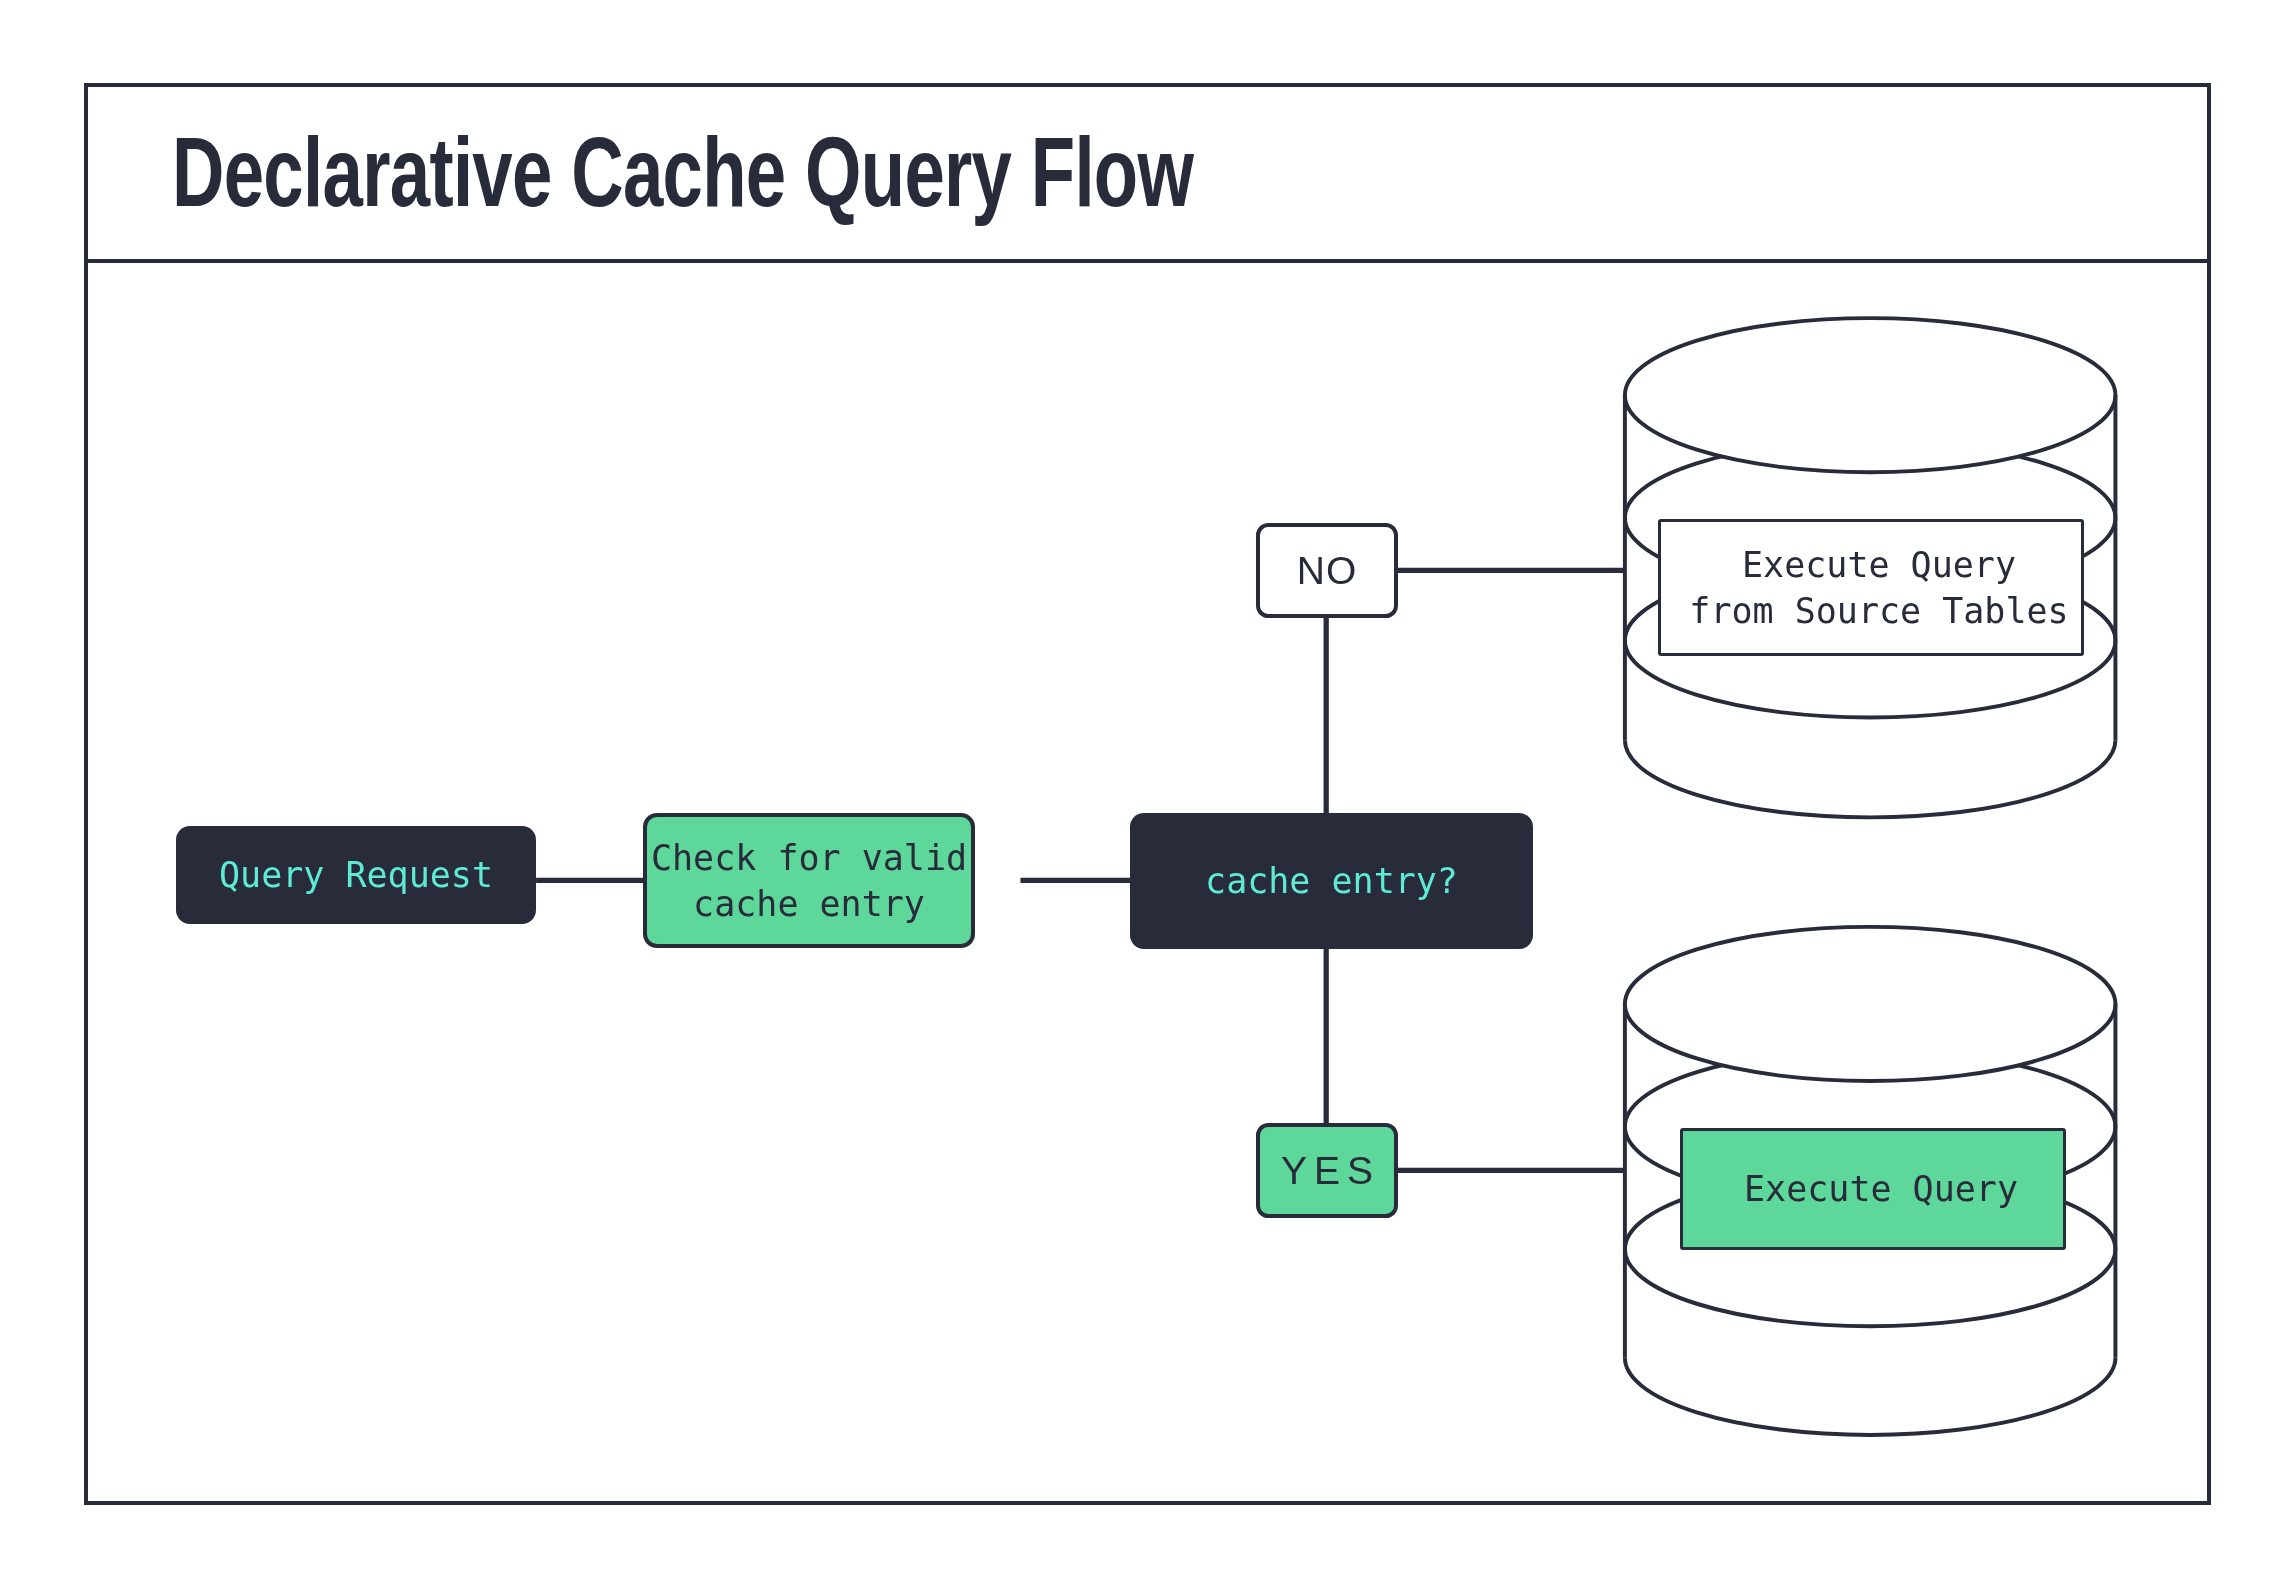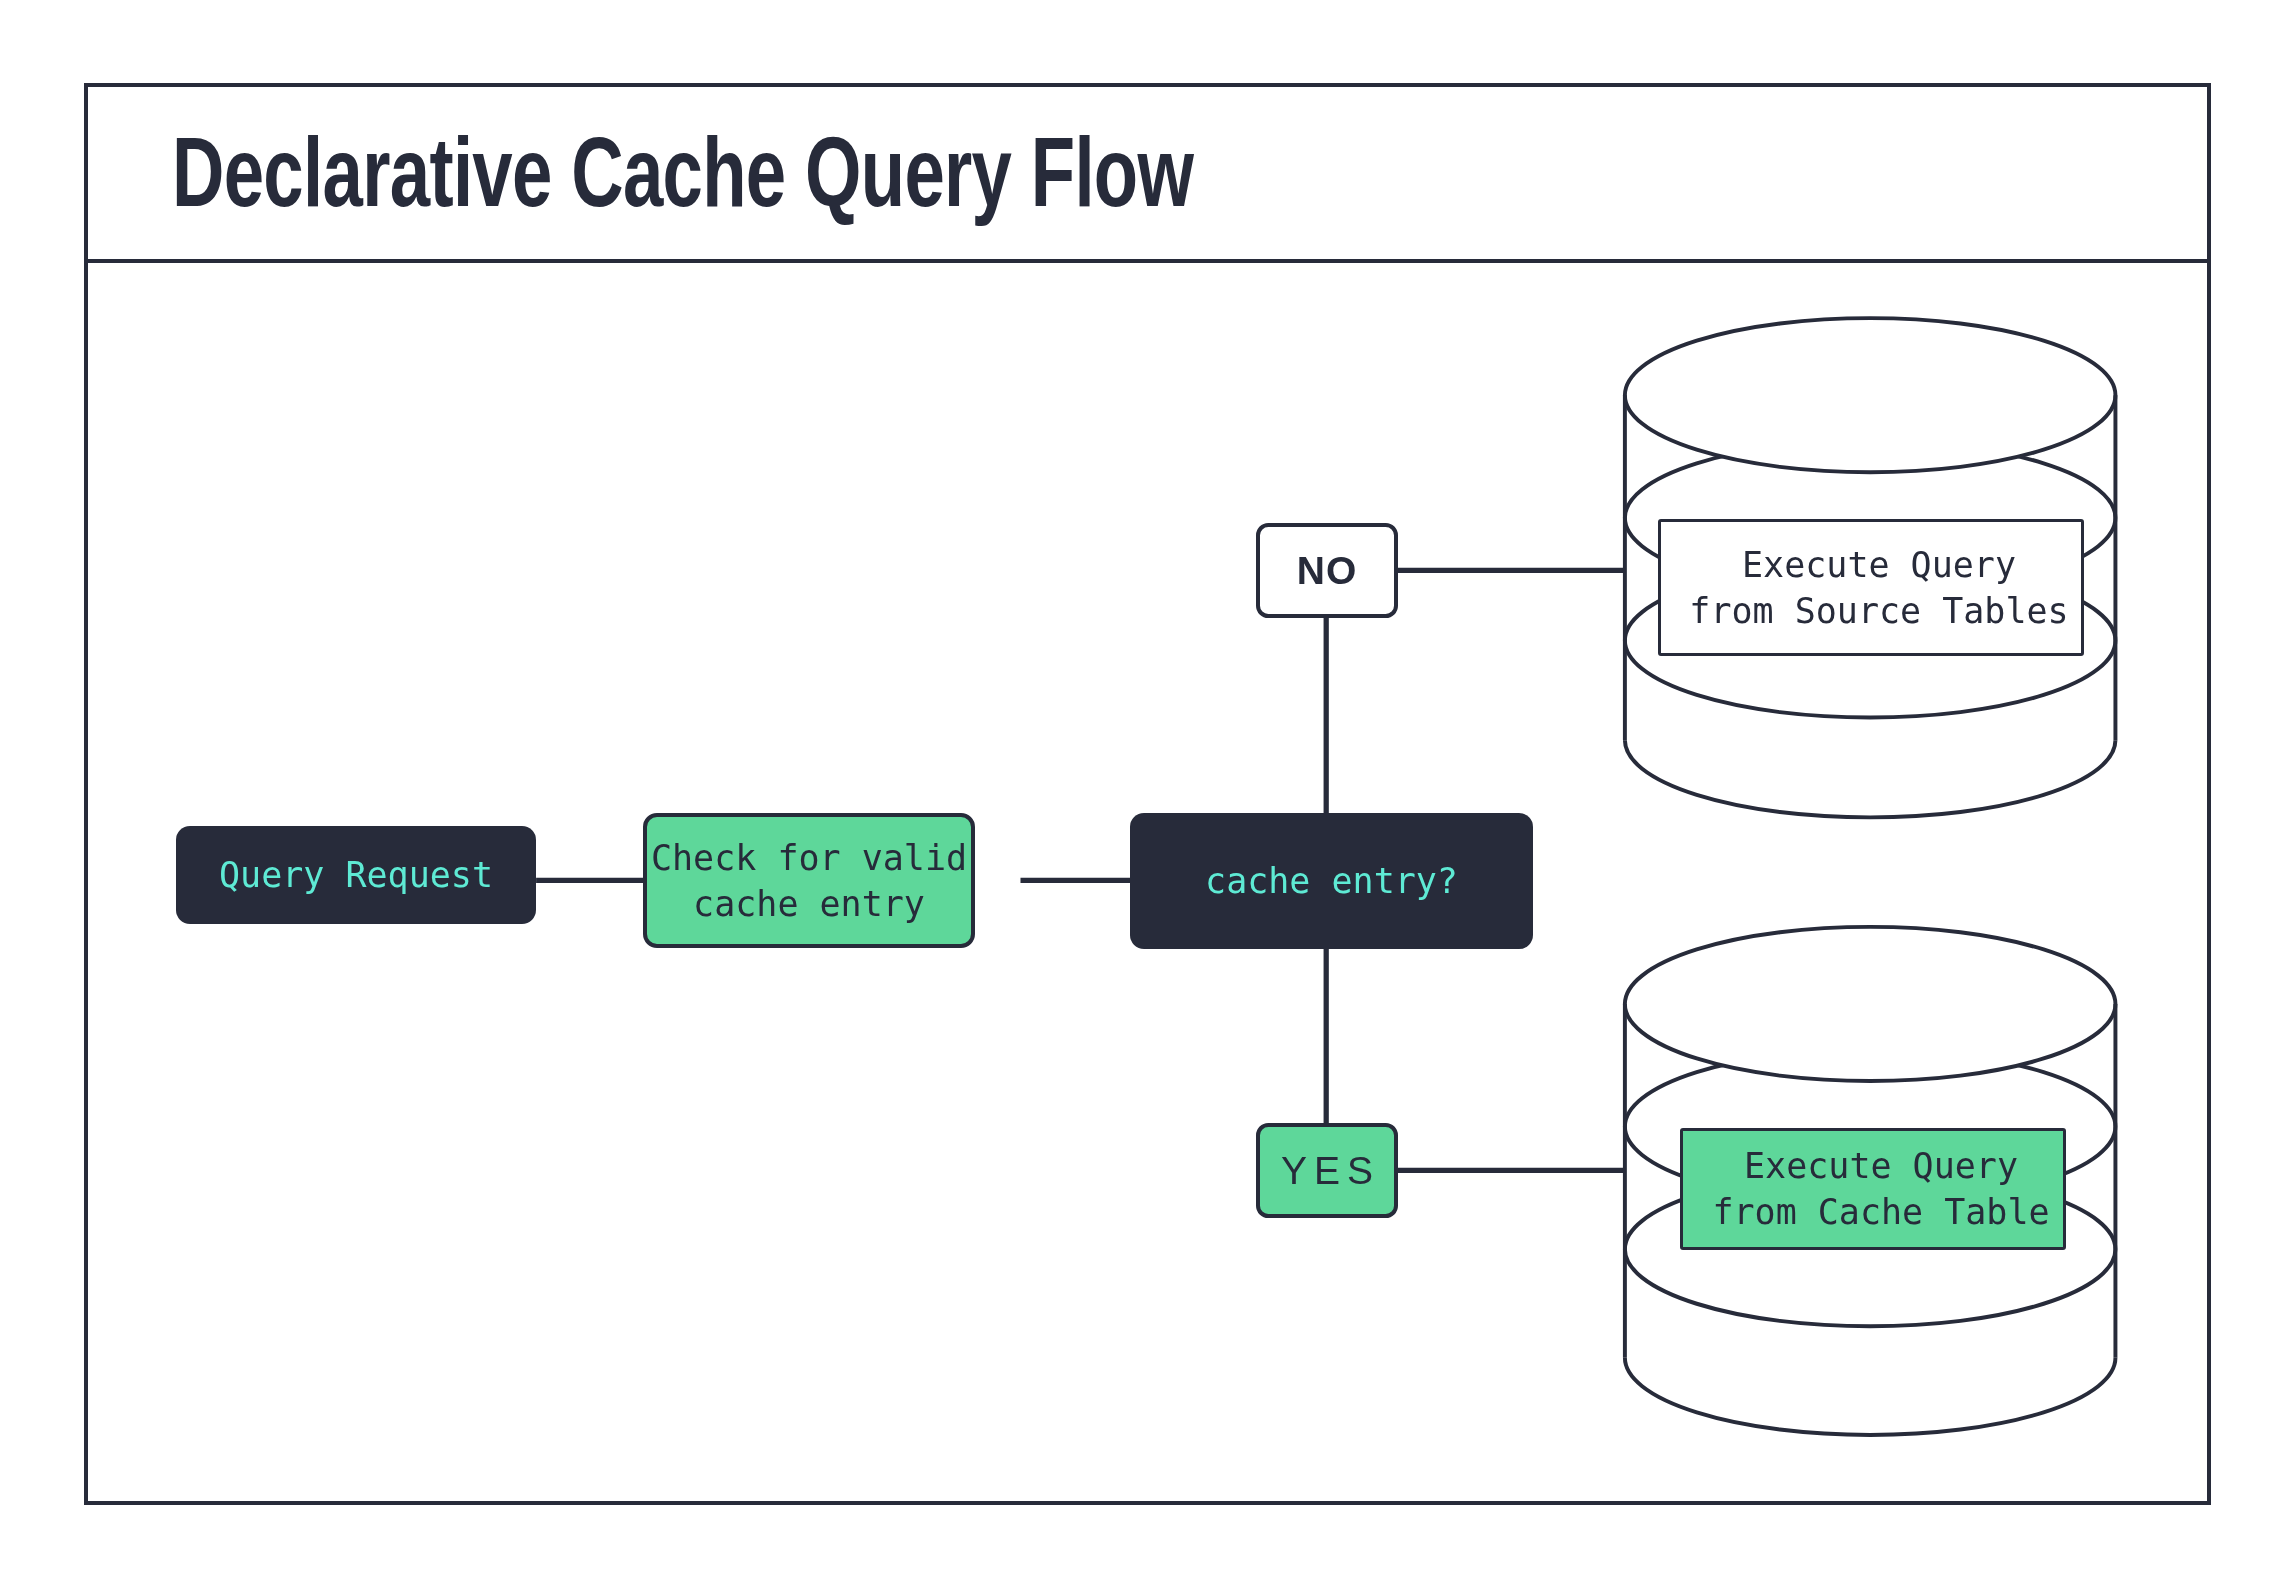--- a/index.html
+++ b/index.html
@@ -29,21 +29,21 @@
     font-size:35px;line-height:46px;white-space:nowrap;
     box-sizing:border-box;z-index:2;
   }
   .dark-node{background:#272b3a;color:#5eead4;border-radius:14px;}
   .green-node{background:#5ed79a;color:#272b3a;border:4.4px solid #272b3a;border-radius:14px;}
   .white-node{background:#ffffff;color:#272b3a;border:4.4px solid #272b3a;border-radius:12.3px;}
   .branch{
     font-family:"Liberation Sans", sans-serif;
     border-radius:12.3px;
   }
-  .branch.no-box{font-weight:bold;font-size:39px;letter-spacing:0.9px;}
+  .branch.no-box{font-weight:normal;font-size:39px;letter-spacing:0.9px;}
   .branch.yes-box{font-weight:normal;font-size:39px;letter-spacing:7px;text-indent:7px;text-align:center;}
   .db-label{border-radius:3px;border-width:3.5px;padding-left:16px;}
 </style>
 </head>
 <body>
 
 <div class="frame"></div>
 <div class="header-divider"></div>
 <div class="title">Declarative Cache Query Flow</div>
 
@@ -97,15 +97,14 @@
   <span>YES</span>
 </div>
 
 <div class="node white-node db-label" style="left:1658px;top:519px;width:426px;height:137px;">
   <span>Execute Query</span>
   <span>from Source Tables</span>
 </div>
 
 <div class="node green-node db-label" style="left:1680px;top:1128px;width:386px;height:122px;">
   <span>Execute Query</span>
-  <span>from Cache Table</span>
 </div>
 
 
 </body></html>

